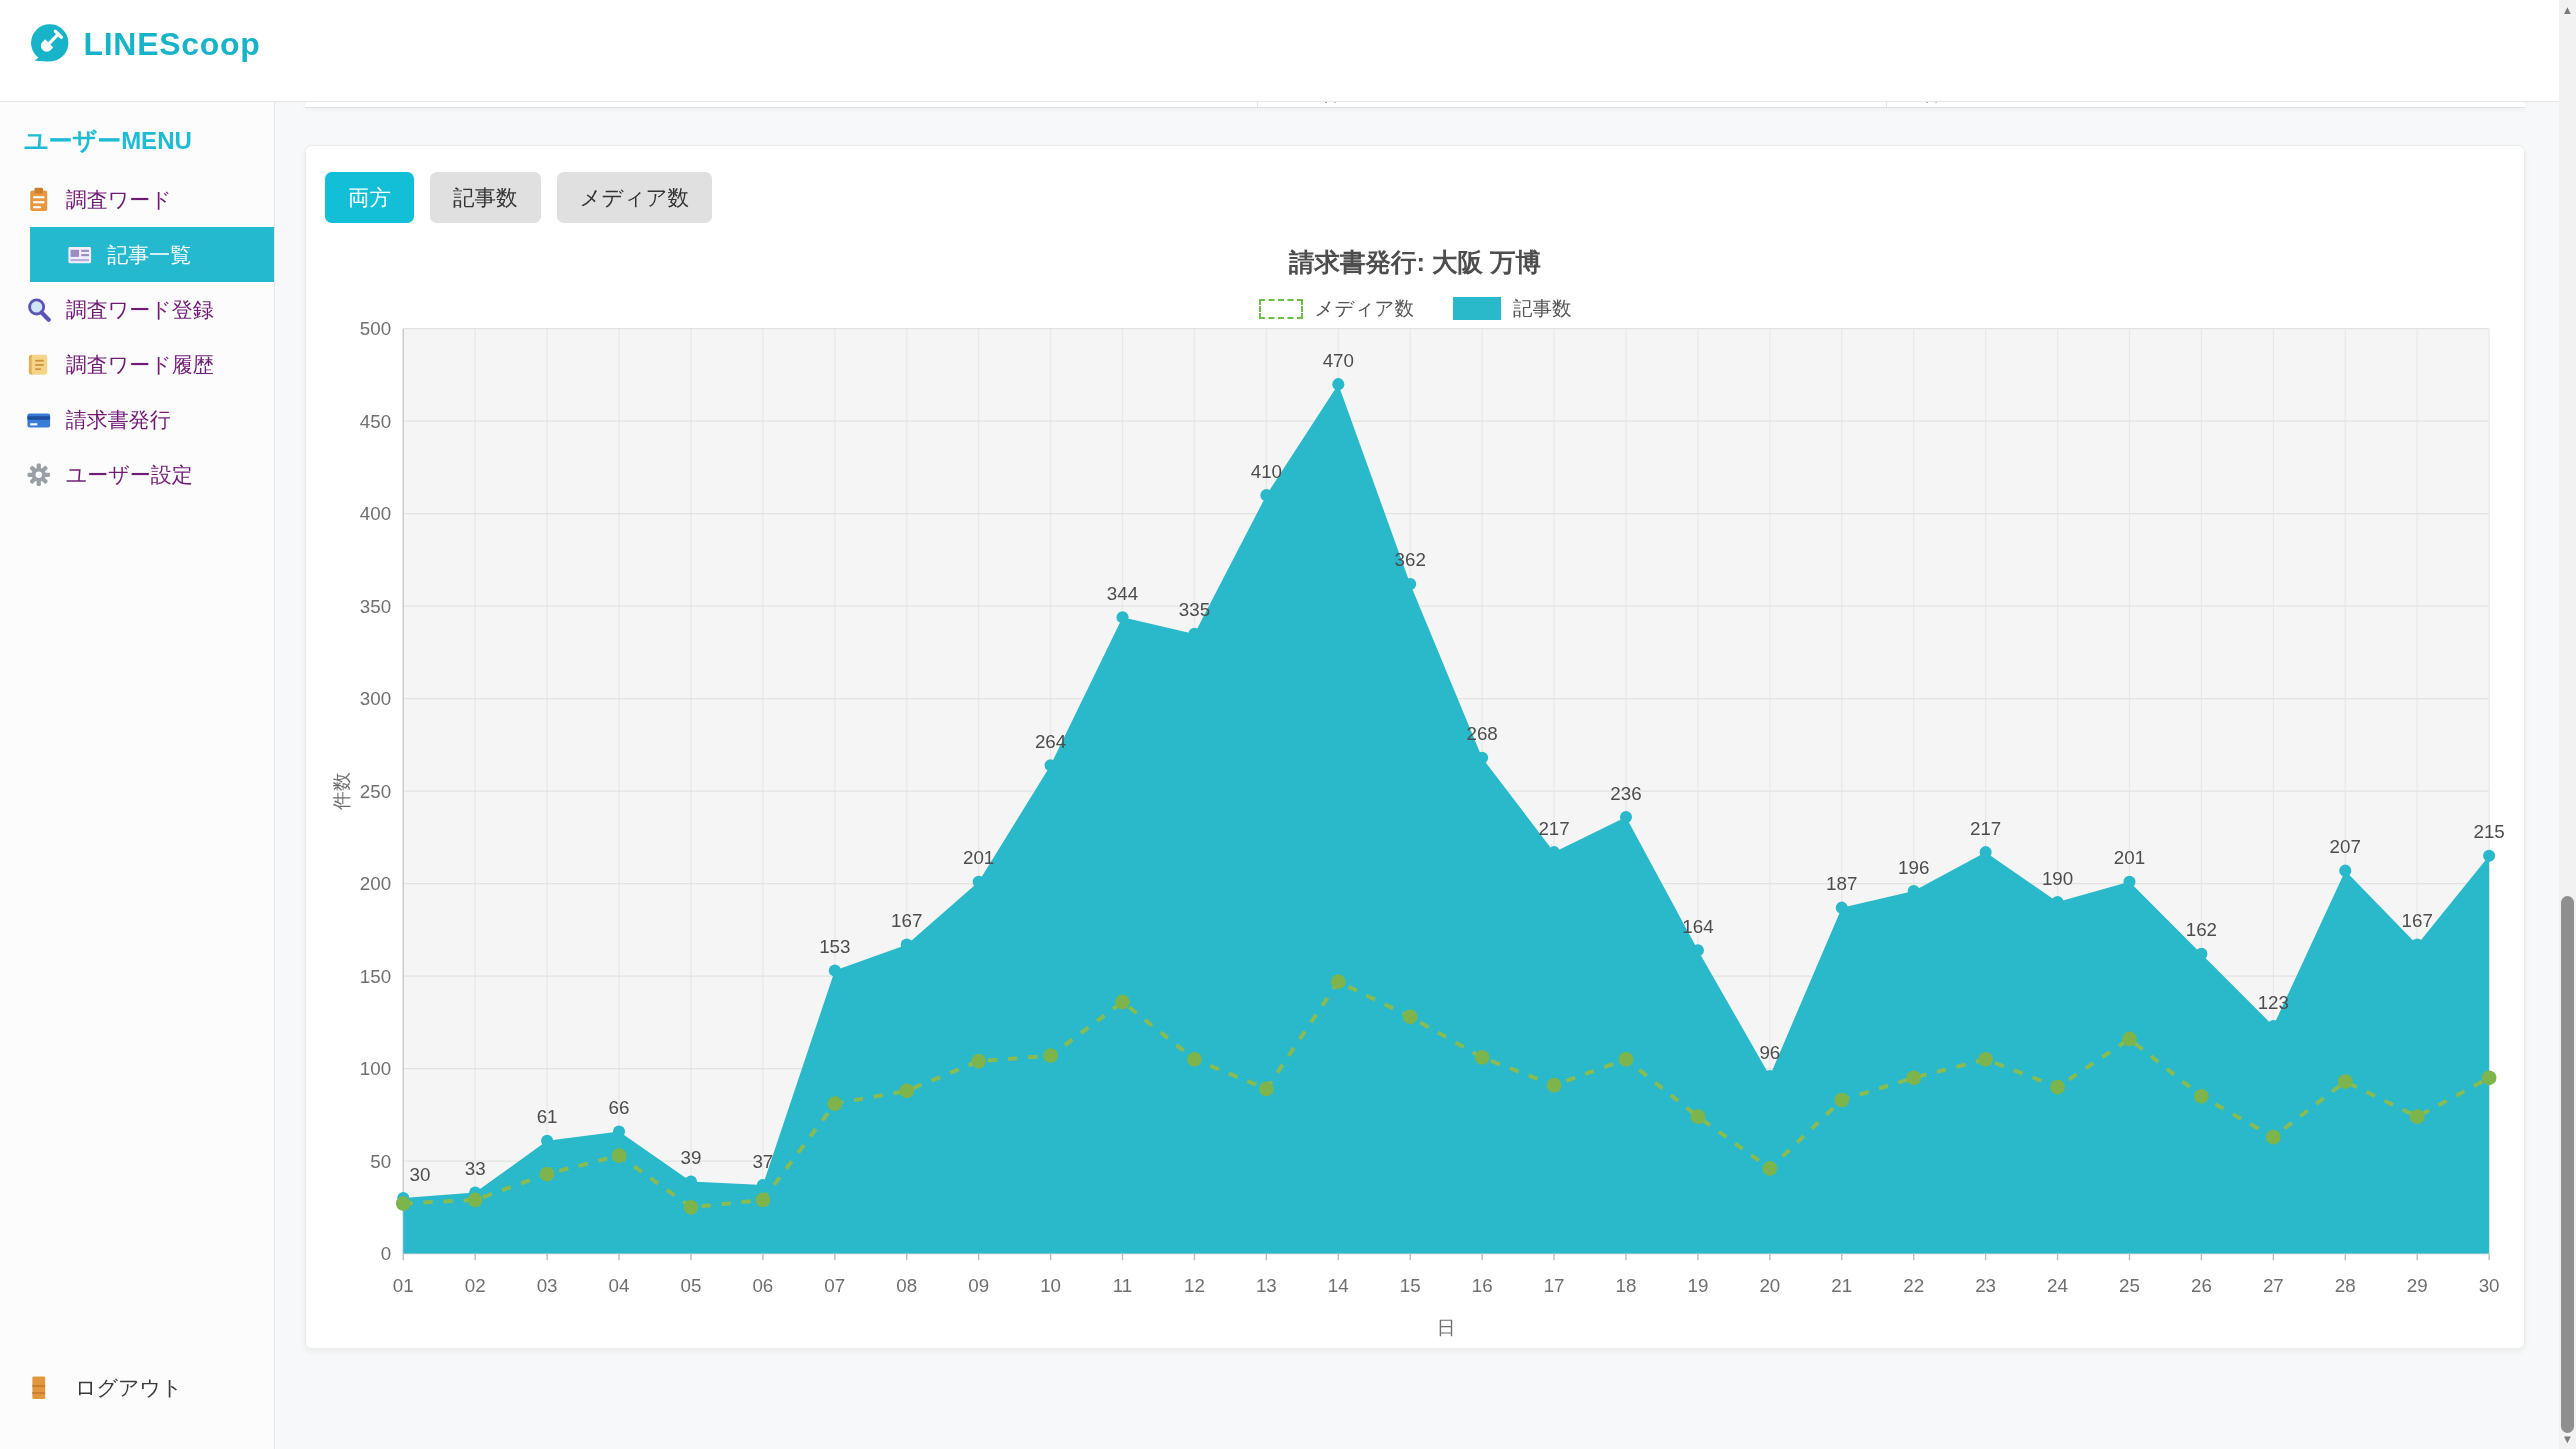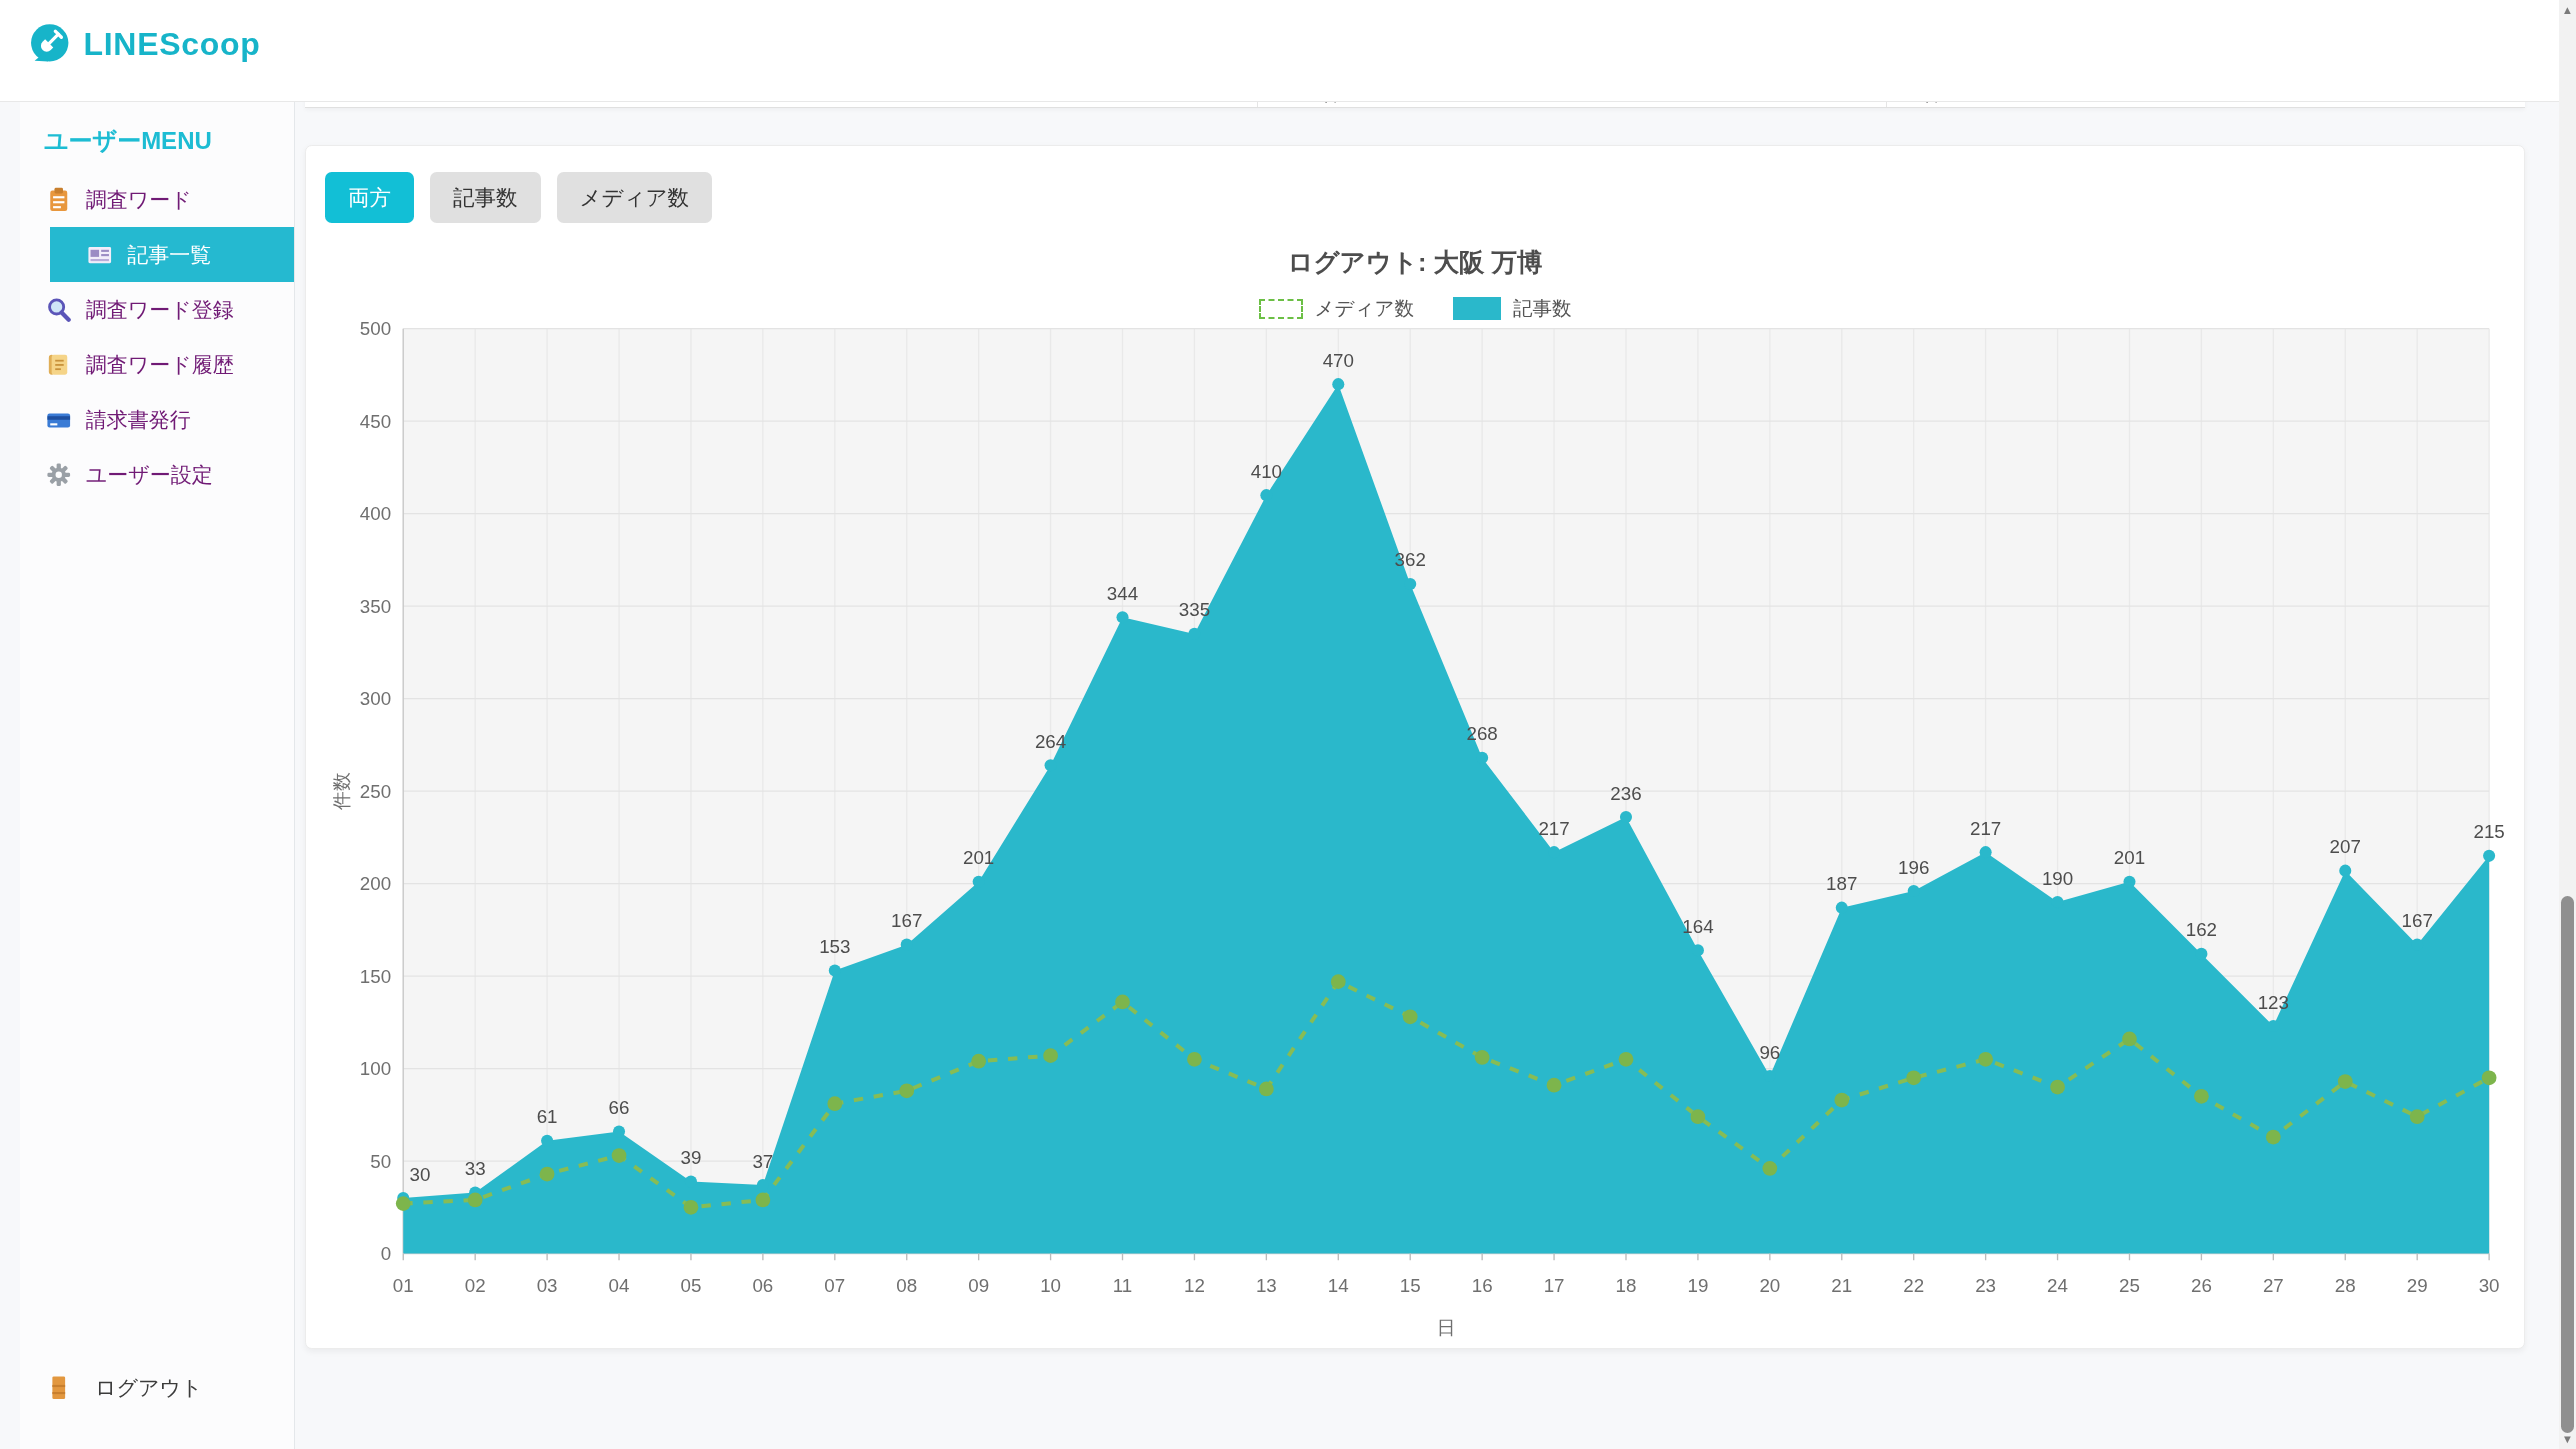--- a/index.html
+++ b/index.html
@@ -7,21 +7,21 @@
     font-family:"Liberation Sans","DejaVu Sans",sans-serif; background:#f7f8fa; }
 
   
   .header { position:absolute; left:0; top:0; width:2559px; height:102px;
     background:#ffffff; border-bottom:1.3px solid #e8e8e8; z-index:30; }
   .logo { position:absolute; left:25.5px; top:21.5px; display:flex; align-items:center; gap:12px; }
   .logo-text { font-size:32px; font-weight:bold; color:#17b4c9; letter-spacing:0.7px; }
 
   
   .sidebar { position:absolute; left:0; top:91px; width:275px; height:1358px;
-    background:#fcfcfd; border-right:1.3px solid #e4e7ea; z-index:20;margin-left:20px; }
+    background:#fcfcfd; border-right:1.3px solid #e4e7ea; z-index:20; }
   .menu-title { position:absolute; left:24px; top:34px; font-size:24px; font-weight:bold; color:#1dbcd3; }
   .nav { position:absolute; left:0; top:81px; width:100%; }
   .nav-item { display:flex; align-items:center; gap:14.8px; height:55px; padding-left:25.5px;
     font-size:21px; color:#701a75; cursor:pointer; }
   .nav-item.active { background:#25b9d0; color:#ffffff; margin-left:30px; padding-left:37px; }
   .logout { position:absolute; left:25.5px; top:1283px; display:flex; align-items:center; gap:24px;
     font-size:21px; color:#3b3b3b; cursor:pointer; }
   .icon { width:25.5px; height:25.5px; flex:0 0 25.5px; }
 
   
@@ -171,21 +171,21 @@
   </div>
 
   <div class="card">
 
     <div class="toolbar">
       <button class="tb-btn active">両方</button>
       <button class="tb-btn">記事数</button>
       <button class="tb-btn">メディア数</button>
     </div>
 
-    <div class="chart-title">ログアウト: 大阪 万博</div>
+    <div class="chart-title">請求書発行: 大阪 万博</div>
 
     <div class="legend">
       <span class="lg-dashed"></span>
       <span>メディア数</span>
       <span class="lg-solid"></span>
       <span>記事数</span>
     </div>
 
     <svg class="chart-svg" id="chart" viewBox="0 0 3310 1553">
         <rect x="145" y="32" width="3110" height="1379" fill="#f5f5f5"></rect>

